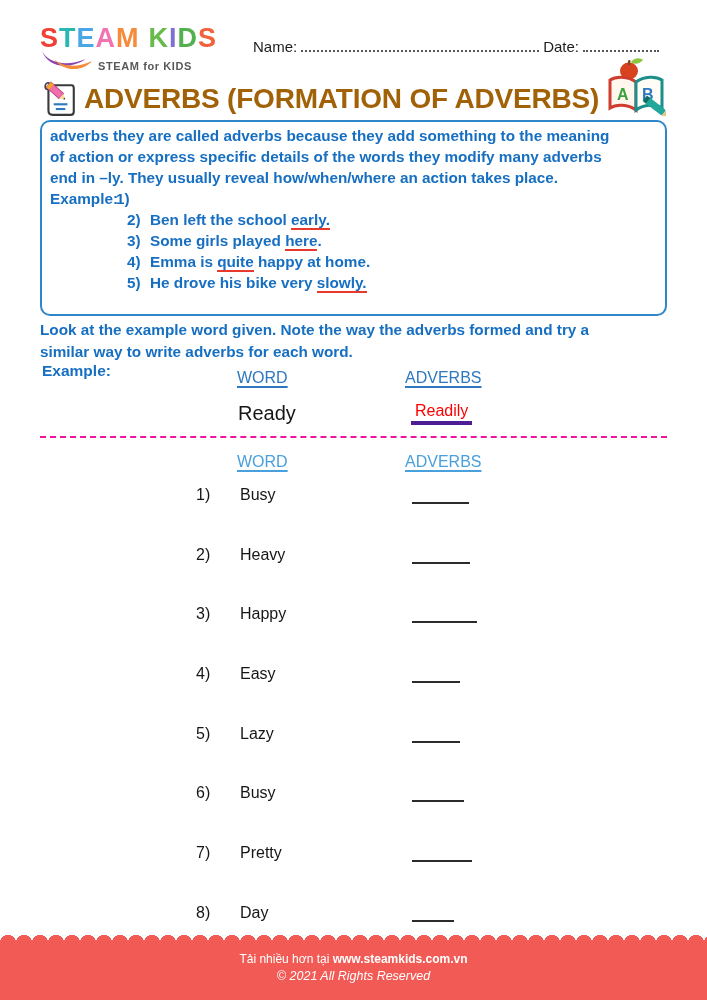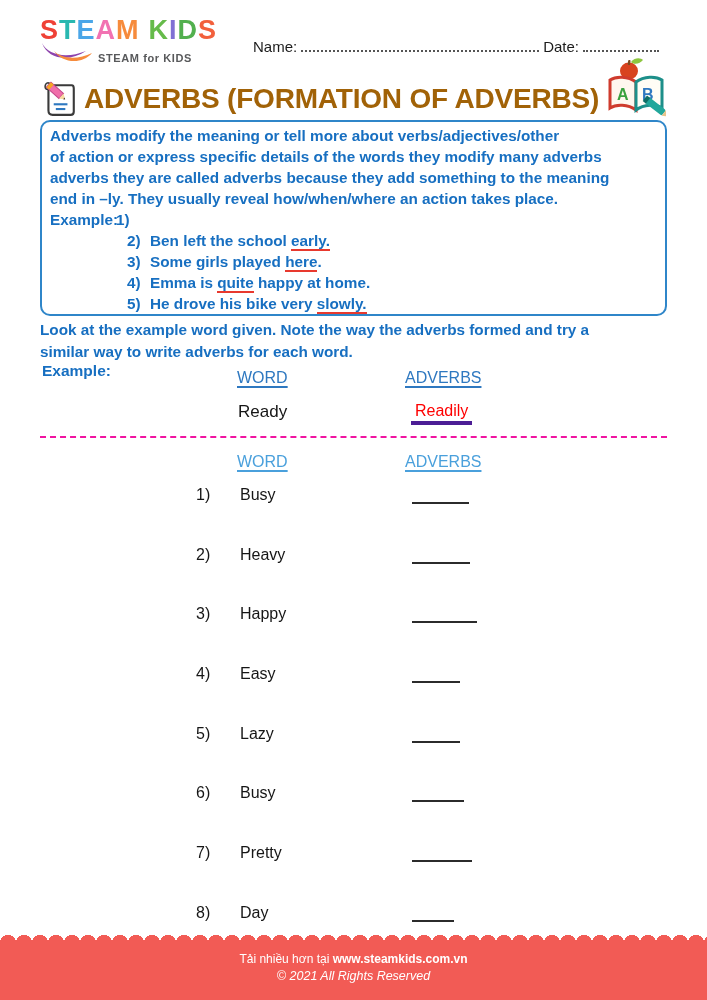--- a/index.html
+++ b/index.html
@@ -1,20 +1,20 @@
 <!DOCTYPE html>
 <html><head>
 <meta charset="utf-8">
 <style>
   * { margin:0; padding:0; box-sizing:border-box; }
   body { background:#888; font-family:"Liberation Sans", sans-serif; }
   .page { position:relative; width:707px; height:1000px; background:#ffffff; margin:0 auto; overflow:hidden; }
 
   
-  .logo { position:absolute; left:40px; top:16px; width:210px; height:52px; }
+  .logo { position:absolute; left:40px; top:24px; width:210px; height:52px; }
   .logo-text { font-size:27px; font-weight:800; letter-spacing:1px; line-height:28px; white-space:nowrap; }
   .logo-letter { display:inline-block; }
   .logo-letter.sp { margin-right:9px; }
   .logo-swoosh { position:absolute; left:0; top:26px; width:72px; height:20px; }
   .logo-tagline { position:absolute; left:58px; top:36px; font-size:11px; font-weight:700; color:#58595b; letter-spacing:0.6px; white-space:nowrap; }
 
   .name-date { position:absolute; left:253px; top:38px; font-size:15px; color:#1c1c1c; white-space:nowrap; }
   .nd-label { font-weight:400; }
   .dotline { display:inline-block; border-bottom:2px dotted #555; height:13px; margin:0 4px; }
   .name-line { width:238px; }
@@ -44,21 +44,21 @@
 
   
   .ex-section-label { position:absolute; left:42px; top:362px; color:#176fc1; font-weight:700; font-size:15.5px; }
   .col-head { position:absolute; font-size:16px; text-decoration:underline; text-underline-offset:3px; text-decoration-thickness:1.5px; }
   .col-head.dark { color:#2e78c0; }
   .col-head.light { color:#4aa0dc; }
   .hx-word1 { left:237px; top:369px; }
   .hx-adv1  { left:405px; top:369px; }
   .hx-word2 { left:237px; top:453px; }
   .hx-adv2  { left:405px; top:453px; }
-  .ex-word { position:absolute; left:238px; top:402px; font-size:17px; color:#161616; }
+  .ex-word { position:absolute; left:238px; top:402px; font-size:20px; color:#161616; }
   .ex-answer { position:absolute; left:411px; top:402px; font-size:16px; color:#fe0000; border-bottom:4px solid #4c1d95; padding:0 4px 1px 4px; }
 
   .divider { position:absolute; left:40px; top:436px; width:627px; border-top:2px dashed #f013a0; }
 
   
   .rows { position:absolute; left:0; top:486px; width:707px; }
   .wrow { position:relative; height:59.7px; }
   .wnum  { position:absolute; left:196px; top:0; font-size:16px; color:#161616; }
   .wword { position:absolute; left:240px; top:0; font-size:16px; color:#161616; }
   .blank-line { position:absolute; left:412px; top:16px; height:0; border-bottom:2px solid #2b2b2b; }
@@ -116,23 +116,22 @@
         <rect x="6" y="6.5" width="16" height="6.5" fill="#f06eaa" stroke="#c2488a" stroke-width="1"></rect>
         <rect x="6" y="6.5" width="3.5" height="6.5" fill="#f5a623"></rect>
         <polygon points="22,6.5 27,9.75 22,13" fill="#f8d9a0"></polygon>
         <polygon points="25.4,8.7 27,9.75 25.4,10.8" fill="#333"></polygon>
       </g>
     </svg>
     <div class="page-title">ADVERBS (FORMATION OF ADVERBS)</div>
   </div>
 
   <div class="intro-box">
-    <div class="pline">Adverbs modify the meaning or tell more about verbs/adjectives/other</div>
+    <div class="pline">adverbs they are called adverbs because they add something to the meaning</div>
     <div class="pline">of action or express specific details of the words they modify many adverbs</div>
-    <div class="pline">adverbs they are called adverbs because they add something to the meaning</div>
     <div class="pline">end in –ly. They usually reveal how/when/where an action takes place.</div>
 
     <div class="ex-row">
       <span class="ex-label">Example:</span>
       <span class="ex-num">1)</span>
     </div>
     <div class="ex-row indent">
       <span class="ex-num">2)</span>
       <span><span>Ben left the school </span><span class="u-red">early.</span><span></span></span>
     </div>

